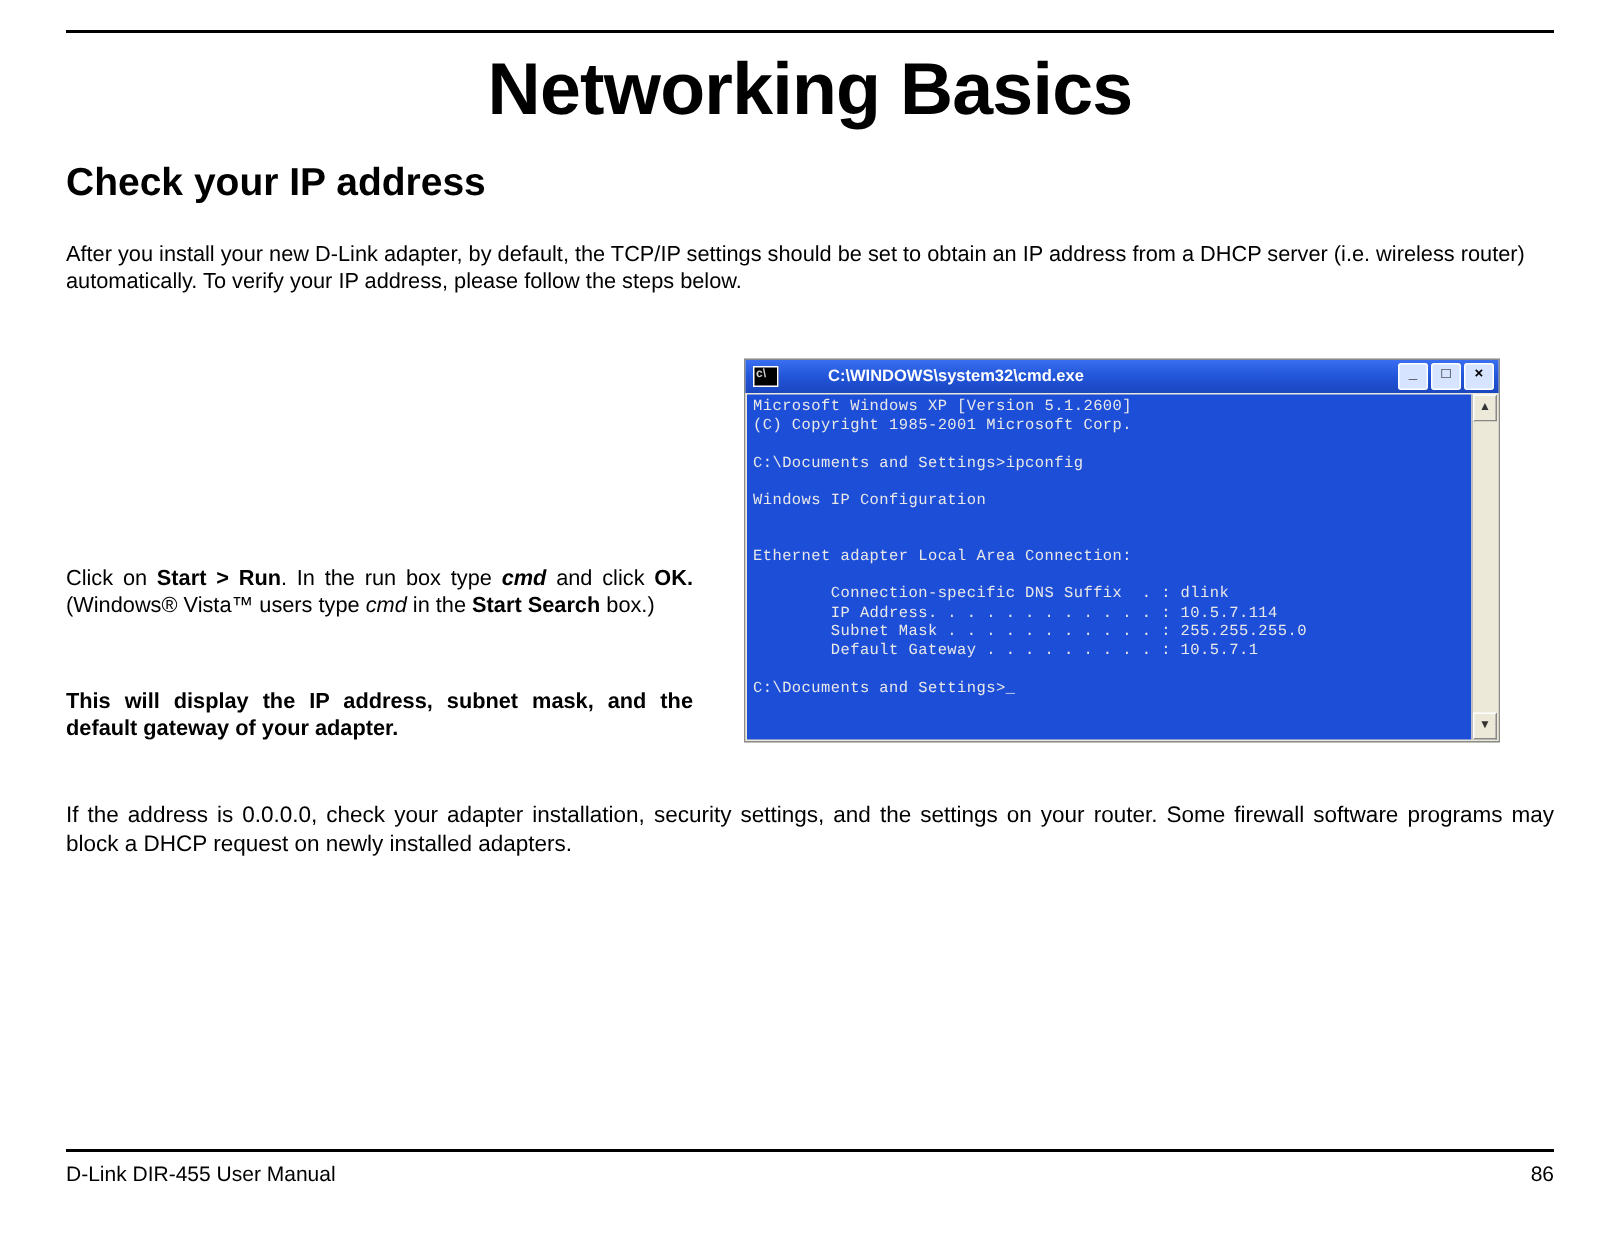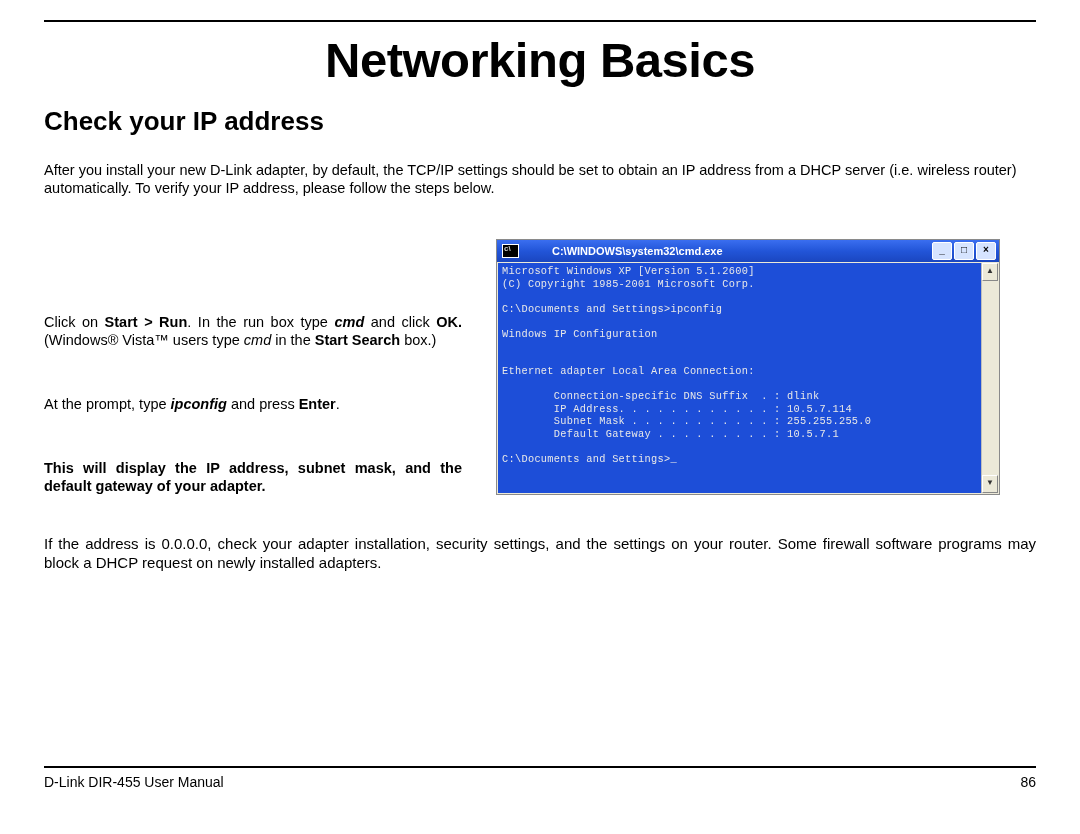--- a/index.html
+++ b/index.html
@@ -185,23 +185,20 @@
 
   <h2 class="subtitle">Check your IP address</h2>
 
   <div class="intro">After you install your new D-Link adapter, by default, the TCP/IP settings should be set to obtain an IP address from a DHCP server (i.e. wireless router) automatically. To verify your IP address, please follow the steps below.</div>
 
   <div class="content-row">
     <div class="left-col">
       <p>
         <span>Click on </span><span class="bold">Start &gt; Run</span><span>. In the run box type </span><span class="bolditalic">cmd</span><span> and click </span><span class="bold">OK.</span><span> (Windows® Vista™ users type </span><span class="italic">cmd</span><span> in the </span><span class="bold">Start Search</span><span> box.)</span>
       </p>
-      <p>
-        <span>At the prompt, type </span><span class="bolditalic">ipconfig</span><span> and press </span><span class="bold">Enter</span><span>.</span>
-      </p>
       <p>This will display the IP address, subnet mask, and the default gateway of your adapter.</p>
     </div>
 
     <div class="cmd-frame">
       <div class="titlebar">
         <div class="cmd-icon">c\</div>
         <div class="titlecaption">C:\WINDOWS\system32\cmd.exe</div>
         <div class="winbtns">
           <div class="winbtn">_</div>
           <div class="winbtn">□</div>

